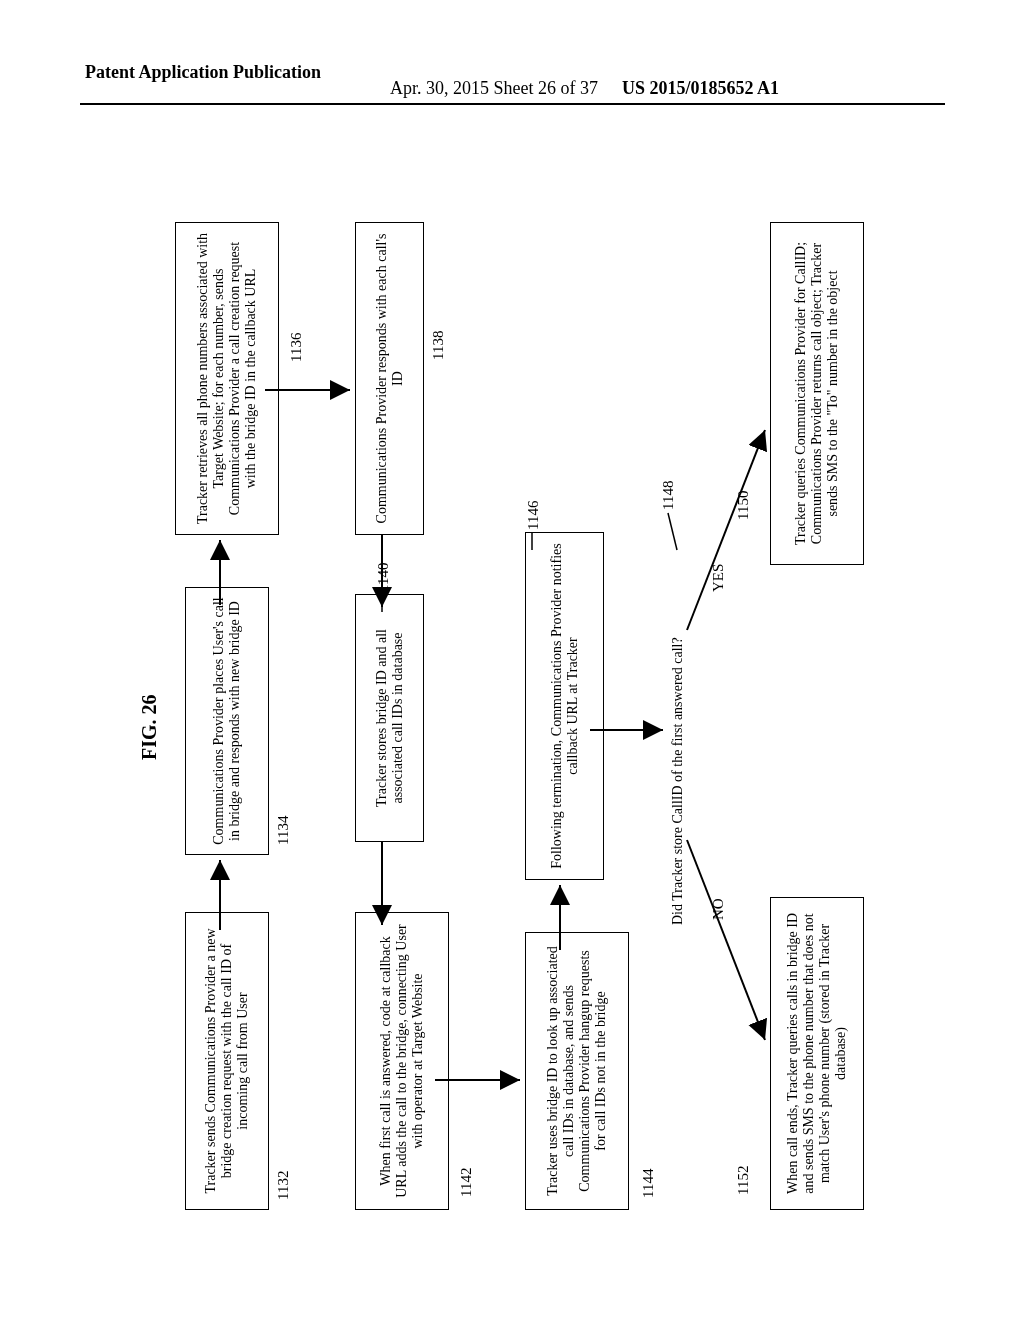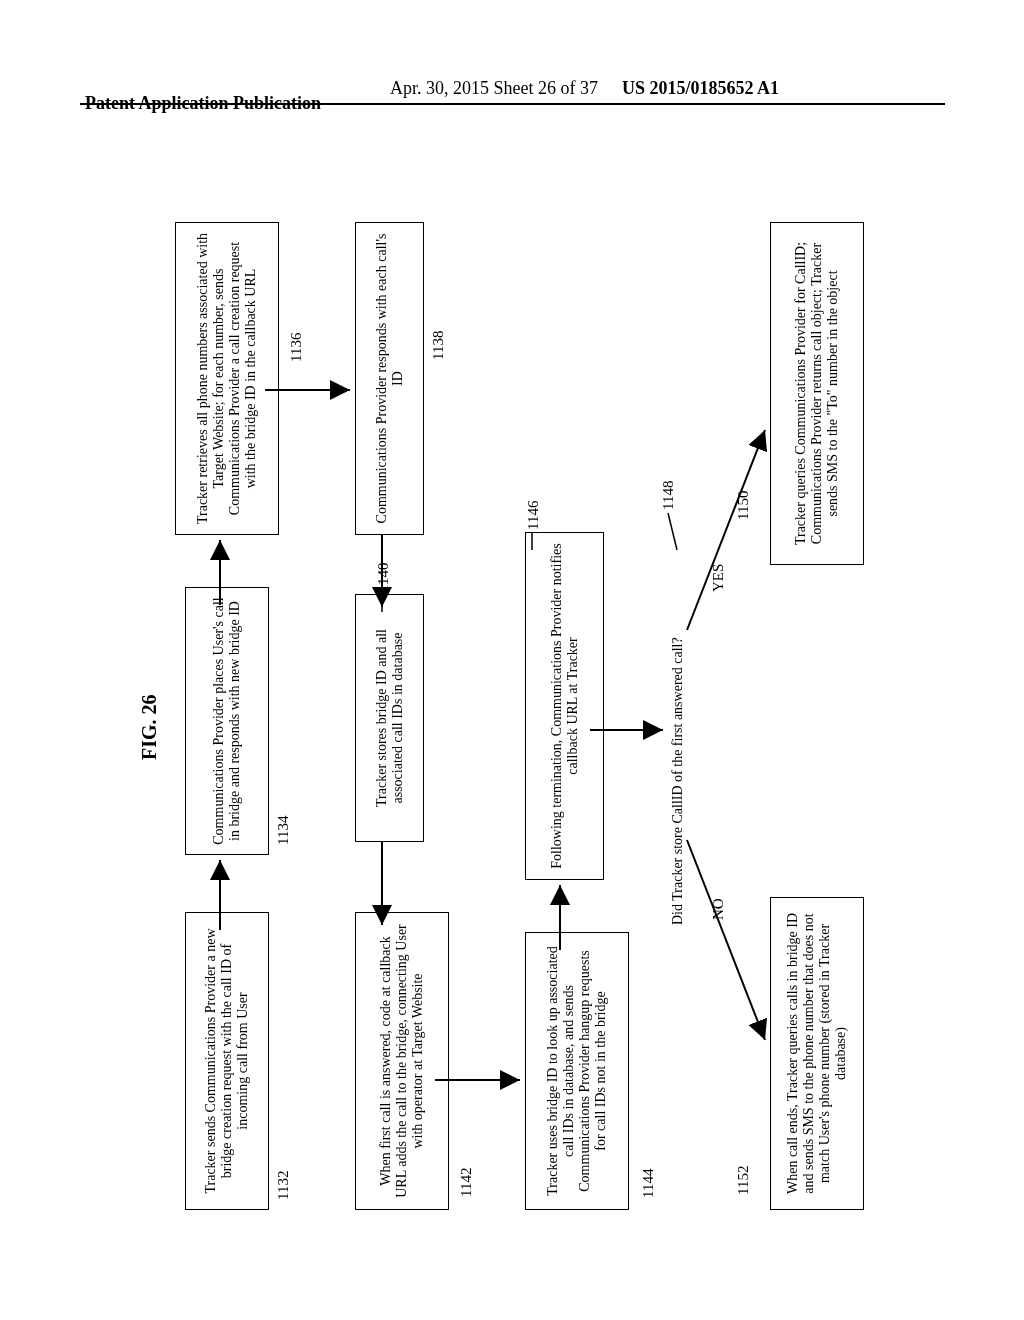--- a/index.html
+++ b/index.html
@@ -6,21 +6,21 @@
     margin: 0;
     padding: 0;
     width: 1024px;
     height: 1320px;
     background: #fff;
     font-family: "Times New Roman", Times, serif;
     color: #000;
     position: relative;
   }
   .page { position: relative; width: 1024px; height: 1320px; }
-  .header-left { position: absolute; top: 93px; left: 85px; font-size: 18px; font-weight: bold; }
+  .header-left { position: absolute; top: 62px; left: 85px; font-size: 18px; font-weight: bold; }
   .header-mid  { position: absolute; top: 78px; left: 390px; font-size: 18px; }
   .header-right{ position: absolute; top: 78px; left: 622px; font-size: 18px; font-weight: bold; }
   .header-rule { position: absolute; top: 103px; left: 80px; width: 865px; height: 0; border-top: 2px solid #000; }
 
   
   .diagram {
     position: absolute;
     top: 720px; 
     left: 520px;
     

